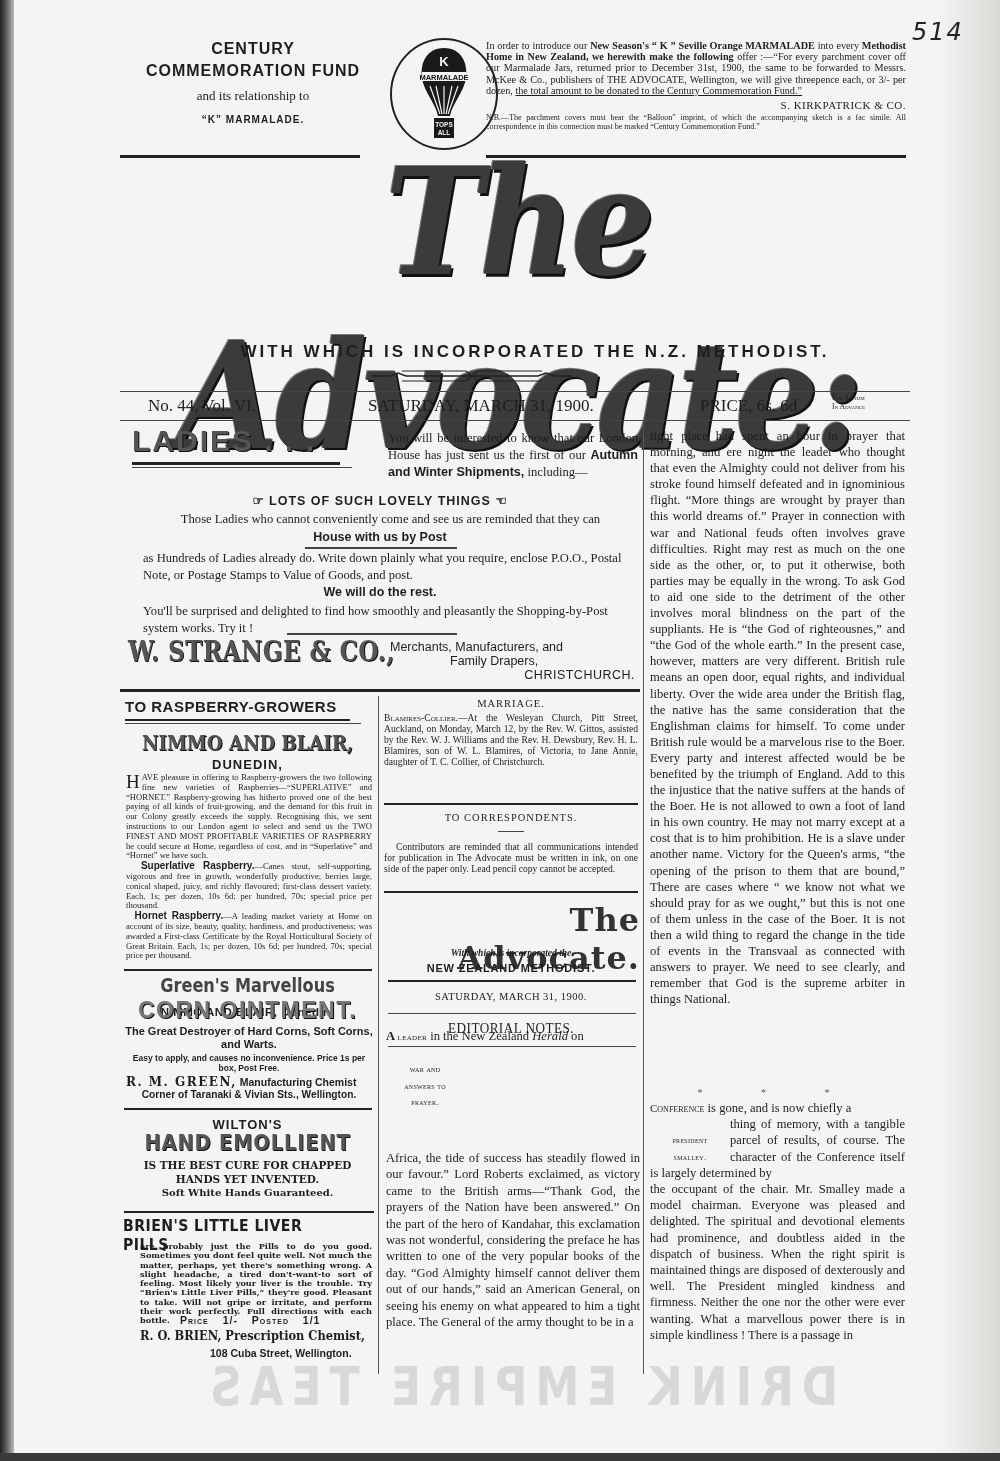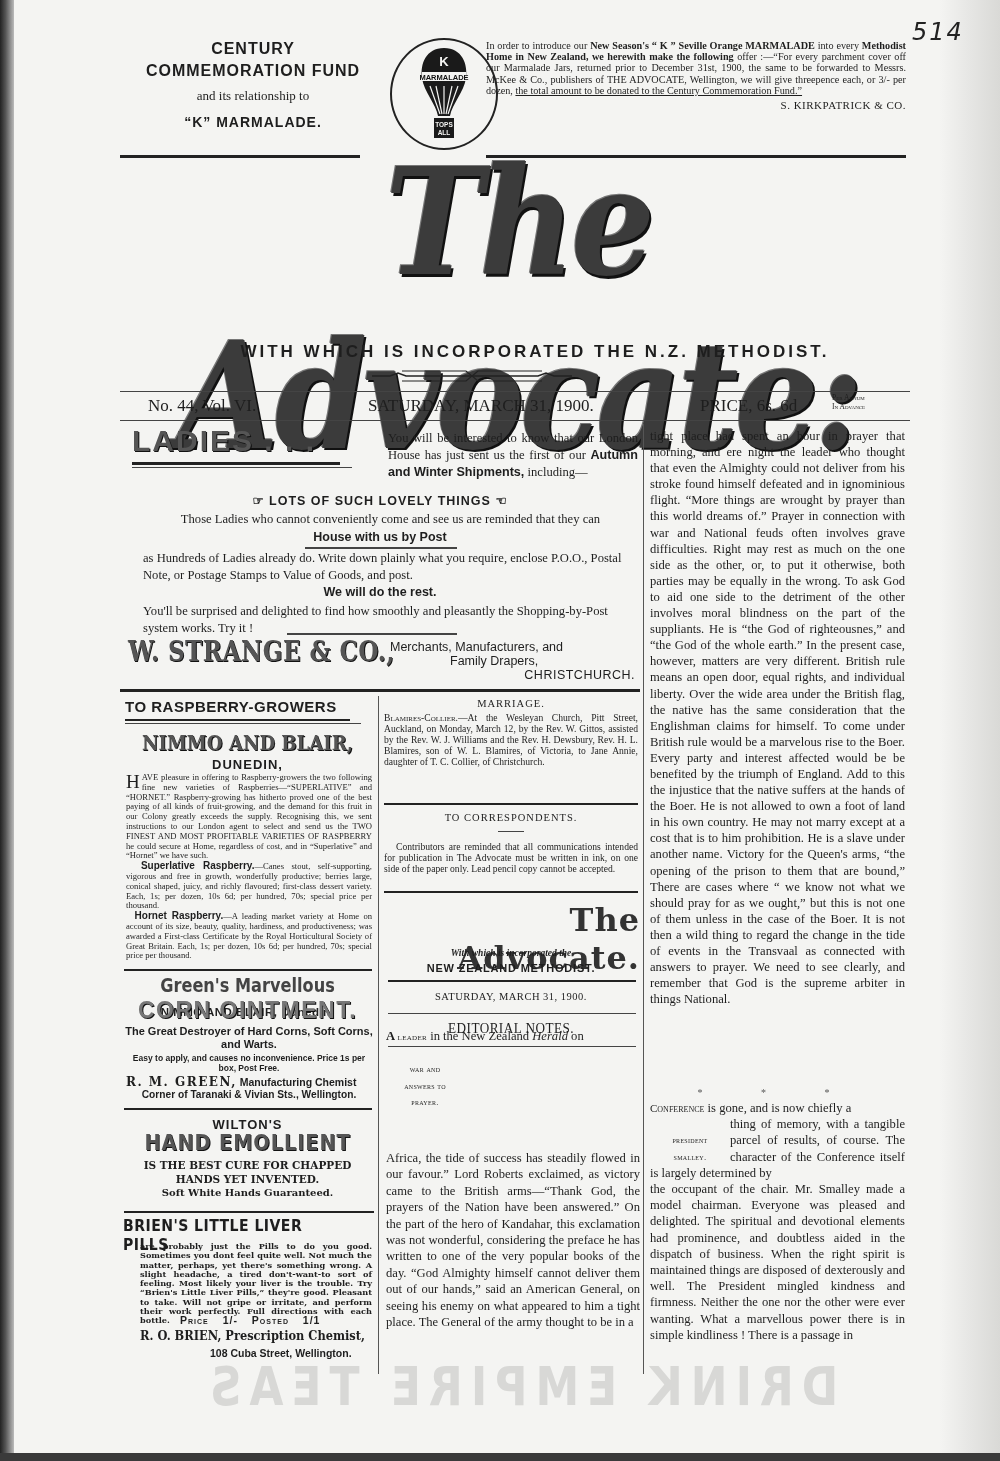--- a/index.html
+++ b/index.html
@@ -17,21 +17,21 @@
   .page-bottom { position: absolute; left: 0; bottom: 0; width: 1000px; height: 8px; background: #3a3a3a; }
   .handwritten { position: absolute; left: 912px; top: 18px; font-family: "DejaVu Sans", sans-serif;
     font-size: 24px; font-style: italic; color: #222; letter-spacing: 2px; }
 
   
   .top-ad { position: absolute; left: 118px; top: 36px; width: 790px; height: 118px; }
   .cc-left { position: absolute; left: 0; top: 4px; width: 270px; text-align: center; }
   .cc-left .l1 { font-family: "Liberation Sans", sans-serif; font-weight: bold; font-size: 16px; letter-spacing: 1px; }
   .cc-left .l2 { font-family: "Liberation Sans", sans-serif; font-weight: bold; font-size: 16px; letter-spacing: 1px; margin-top: 4px; }
   .cc-left .l3 { font-size: 13px; margin-top: 8px; }
-  .cc-left .l4 { font-family: "Liberation Sans", sans-serif; font-weight: bold; font-size: 14px; letter-spacing: 1px; margin-top: 10px; }
+  .cc-left .l4 { font-family: "Liberation Sans", sans-serif; font-weight: bold; font-size: 10px; letter-spacing: 1px; margin-top: 10px; }
   .balloon { position: absolute; left: 272px; top: 2px; width: 104px; height: 108px; border: 2px solid #222; border-radius: 50%; }
   .balloon-svg { position: absolute; left: 26px; top: 6px; }
   .cc-right { position: absolute; left: 368px; top: 4px; width: 420px; font-size: 10.2px; line-height: 11.2px; text-align: justify; }
   .cc-right b { font-weight: bold; }
   .cc-right .under { text-decoration: underline; }
   .cc-right .sig { text-align: right; font-size: 11px; margin-top: 4px; letter-spacing: 0.5px; }
   .cc-right .nb { font-size: 8px; line-height: 9px; margin-top: 2px; }
   .rule-thick { position: absolute; height: 3px; background: #222; }
   .rule-thin { position: absolute; height: 1px; background: #444; }
 
@@ -147,20 +147,21 @@
       <text x="26" y="20" font-size="13" font-family="Liberation Sans, sans-serif" font-weight="bold" text-anchor="middle" fill="#f4f4f2">K</text>
       <path d="M12 40 L22 68 M18 40 L24 68 M26 40 L26 68 M34 40 L28 68 M40 40 L30 68" stroke="#f4f4f2" stroke-width="1.2"></path>
       <rect x="16" y="72" width="20" height="20" fill="#1a1a1a"></rect>
       <text x="26" y="80.5" font-size="6.5" font-family="Liberation Sans, sans-serif" font-weight="bold" text-anchor="middle" fill="#f4f4f2">TOPS</text>
       <text x="26" y="89" font-size="6.5" font-family="Liberation Sans, sans-serif" font-weight="bold" text-anchor="middle" fill="#f4f4f2">ALL</text>
     </svg>
   </div>
   <div class="cc-right">
     <span>In order to introduce our </span><b>New Season's “ K ” Seville Orange MARMALADE</b><span> into every </span><b>Methodist Home in New Zealand, we herewith make the following</b><span> offer :—“For every parchment cover off our Marmalade Jars, returned prior to December 31st, 1900, the same to be forwarded to Messrs. McKee &amp; Co., publishers of THE ADVOCATE, Wellington, we will give threepence each, or 3/- per dozen, </span><span class="under">the total amount to be donated to the Century Commemoration Fund.”</span>
     <div class="sig">S. KIRKPATRICK &amp; CO.</div>
+    <div class="nb">N.B.—The parchment covers must bear the “Balloon” imprint, of which the accompanying sketch is a fac simile. All correspondence in this connection must be marked “Century Commemoration Fund.”</div>
   </div>
 </div>
 <div class="rule-thick" style="left:120px;top:155px;width:240px;"></div>
 <div class="rule-thick" style="left:486px;top:155px;width:420px;"></div>
 
 <div class="masthead">
   <div class="masthead-title">The Advocate:</div>
 </div>
 <div class="sub-line">WITH WHICH IS INCORPORATED THE N.Z. METHODIST.</div>
 <svg class="ornament" width="200" height="16" viewBox="0 0 200 16">

